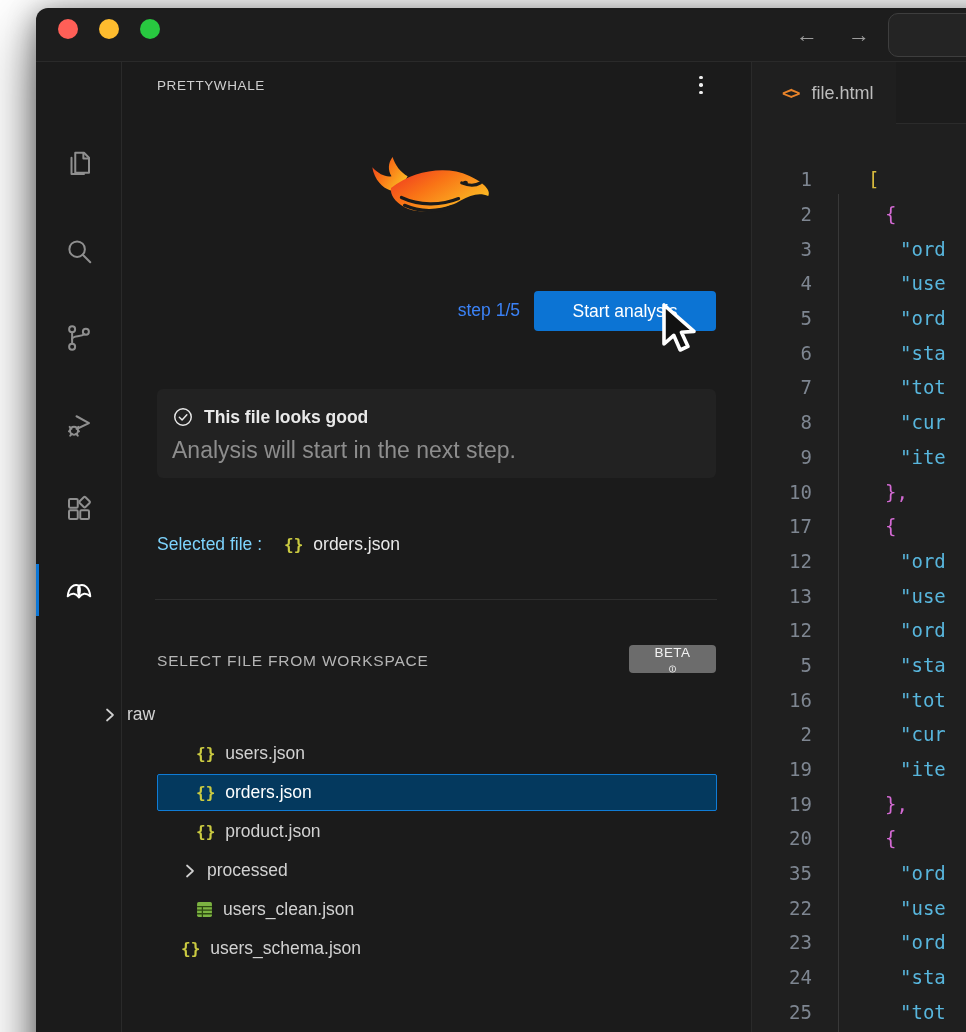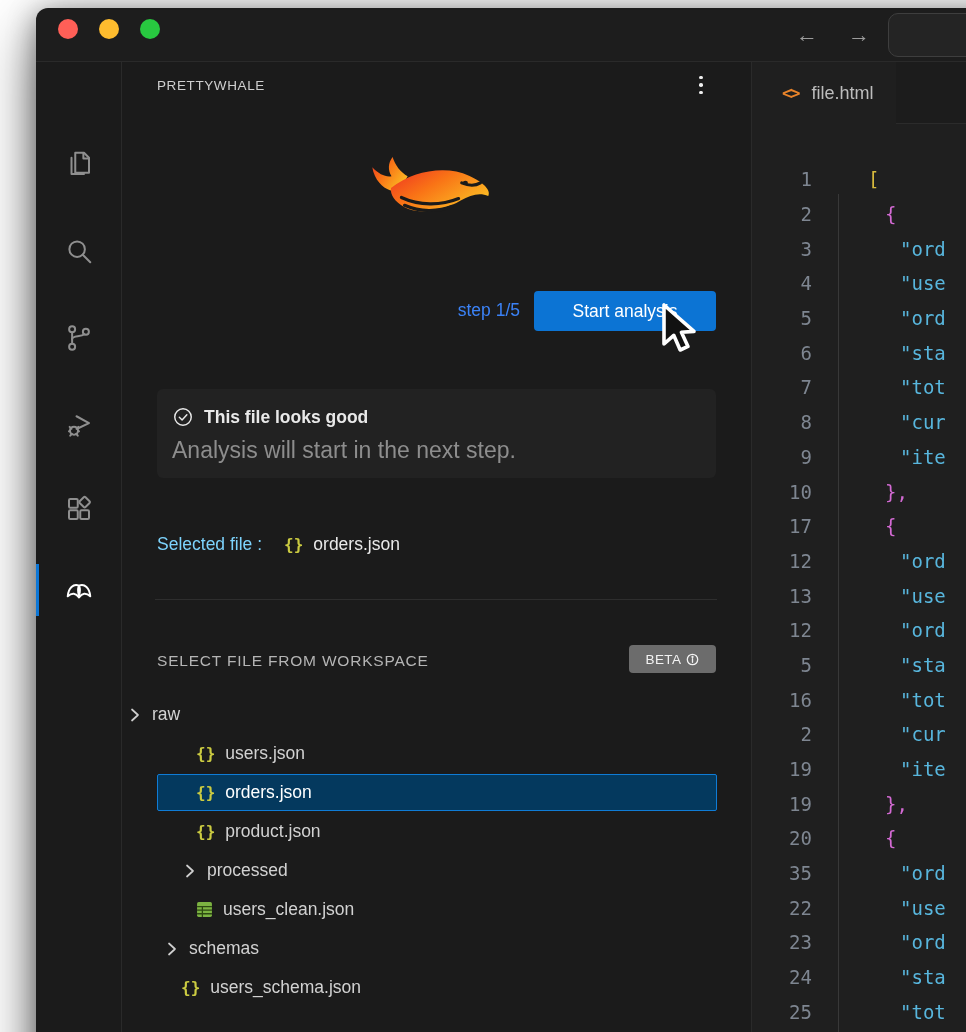--- a/index.html
+++ b/index.html
@@ -50,21 +50,21 @@
   .selrow { left:121px; top:526px; display:flex; align-items:center; font-size:17.5px; }
   .selrow .lbl { color:#7dd3fc; }
   .braces { font-family:"DejaVu Sans Mono", monospace; font-weight:bold; color:#cbcb41;
             font-size:16px; }
   .selrow .braces { margin:0 10px 0 22px; }
   .selrow .fname { color:#eaeaea; }
   .divider { left:119px; top:591px; width:562px; height:1px; background:#2e2e2e; }
   .sec-title { left:121px; top:644px; font-size:15.5px; letter-spacing:.8px; color:#b5b5b5; }
   .beta { left:593px; top:637px; width:87px; height:28px; background:#6c6c6c; border-radius:4px;
           display:flex; align-items:center; justify-content:center; gap:5px;
-          color:#f2f2f2; font-size:13.5px; letter-spacing:.4px; }
+          color:#f2f2f2; font-size:13.5px; letter-spacing:.4px;flex-direction:column; }
   .beta svg { width:13px; height:13px; stroke:#f2f2f2; fill:none; stroke-width:1.4; }
   
   .tree { left:0px; top:687px; width:630px; }
   .tree-row { position:relative; height:39px; display:flex; align-items:center;
               font-size:17.5px; color:#d2d2d2; cursor:pointer; }
   .tree-row .chev { width:18px; height:18px; stroke:#cfcfcf; fill:none; stroke-width:1.7;
                     stroke-linecap:round; stroke-linejoin:round; margin-right:8px; }
   .tree-row .braces { margin-right:10px; }
   .tree-row .tbl { width:17px; height:17px; margin-right:10px; }
   .tree-row.selected { background:#04395e; border:1.5px solid #0f7cd6; border-radius:2px; }
@@ -206,21 +206,21 @@
     <span>BETA</span>
     <svg viewBox="0 0 14 14">
       <circle cx="7" cy="7" r="5.6"></circle>
         <path d="M7 6.2 V10" stroke-linecap="round"></path>
         <circle cx="7" cy="4.2" r="0.5" fill="#f2f2f2"></circle>
     </svg>
   </div>
 
   <div class="abs tree" id="file-tree">
       <div class="tree-row">
-        <div style="display: flex; align-items: center; padding-left: 90px; height: 39px;">
+        <div style="display: flex; align-items: center; padding-left: 65px; height: 39px;">
           <svg viewBox="0 0 18 18" class="chev">
             <path d="M6 3.5 L12 9 L6 14.5"></path>
           </svg>
           <span>raw</span>
         </div>
       </div>
       <div class="tree-row">
         <div style="display: flex; align-items: center; padding-left: 160px; height: 39px;">
           <span class="braces">{}</span>
           <span>users.json</span>
@@ -249,28 +249,20 @@
       </div>
       <div class="tree-row">
         <div style="display: flex; align-items: center; padding-left: 160px; height: 39px;">
           <svg viewBox="0 0 16 16" class="tbl">
             <rect x="1" y="1" width="14" height="14" rx="1.5" fill="#7cb342"></rect>
             <g stroke="#2d4a12" stroke-width="1.2">
               <path d="M1 5.2 H15 M1 8.6 H15 M1 12 H15 M6 5.2 V15"></path>
             </g>
           </svg>
           <span>users_clean.json</span>
-        </div>
-      </div>
-      <div class="tree-row">
-        <div style="display: flex; align-items: center; padding-left: 127px; height: 39px;">
-          <svg viewBox="0 0 18 18" class="chev">
-            <path d="M6 3.5 L12 9 L6 14.5"></path>
-          </svg>
-          <span>schemas</span>
         </div>
       </div>
       <div class="tree-row">
         <div style="display: flex; align-items: center; padding-left: 145px; height: 39px;">
           <span class="braces">{}</span>
           <span>users_schema.json</span>
         </div>
       </div>
     </div>
 

